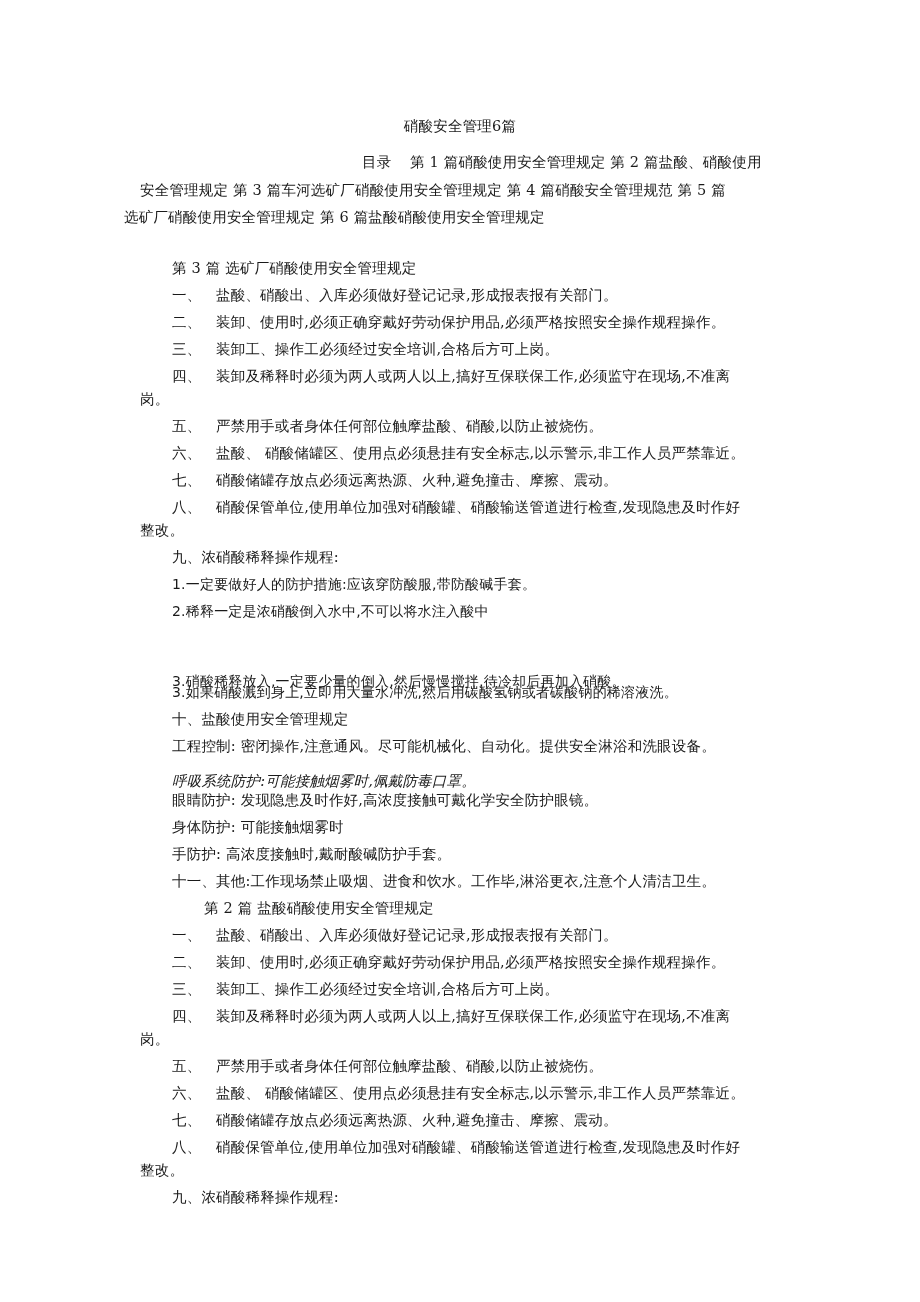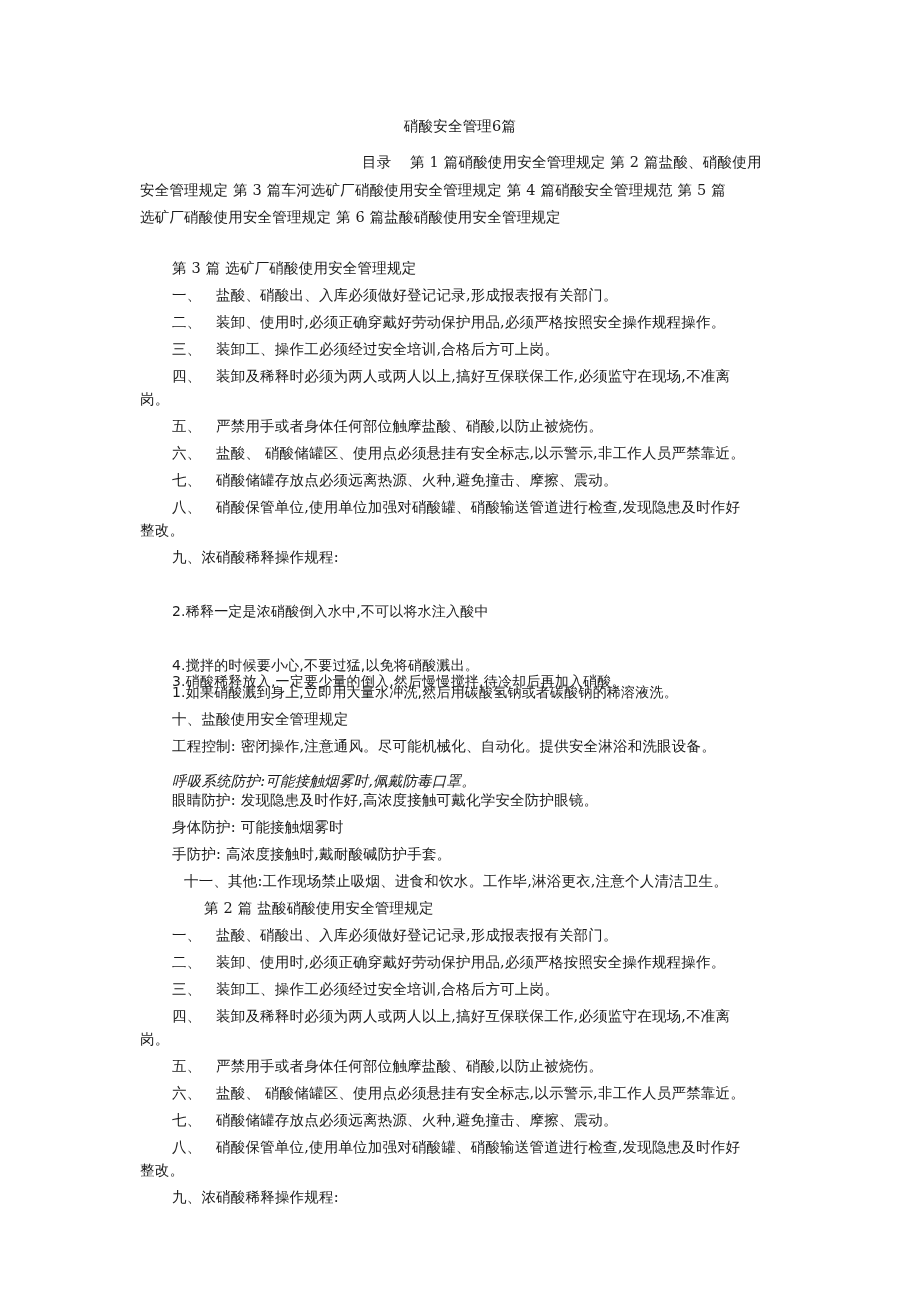--- a/index.html
+++ b/index.html
@@ -14,48 +14,48 @@
 </head>
 <body>
 
 <div class="page">
 
   <div class="line title">硝酸安全管理6篇</div>
 
   <div class="line" style="left:336px; top:153px;margin-left:26px;">目录</div>
   <div class="line" style="left:410px; top:153px;">第 1 篇硝酸使用安全管理规定  第 2 篇盐酸、硝酸使用</div>
   <div class="line" style="left:140px; top:181px;">安全管理规定  第 3 篇车河选矿厂硝酸使用安全管理规定  第 4 篇硝酸安全管理规范  第 5 篇</div>
-  <div class="line" style="left:140px; top:208px;">选矿厂硝酸使用安全管理规定  第 6 篇盐酸硝酸使用安全管理规定</div>
+  <div class="line" style="left:124px; top:208px;">选矿厂硝酸使用安全管理规定  第 6 篇盐酸硝酸使用安全管理规定</div>
 
   <div class="line" style="left:172px; top:259px;">第 3 篇  选矿厂硝酸使用安全管理规定</div>
 
   <div class="line" style="left:172px; top:286px;"><span class="num">一、</span><span>盐酸、硝酸出、入库必须做好登记记录,形成报表报有关部门。</span></div>
   <div class="line" style="left:172px; top:313px;"><span class="num">二、</span><span>装卸、使用时,必须正确穿戴好劳动保护用品,必须严格按照安全操作规程操作。</span></div>
   <div class="line" style="left:172px; top:340px;"><span class="num">三、</span><span>装卸工、操作工必须经过安全培训,合格后方可上岗。</span></div>
   <div class="line" style="left:172px; top:367px;"><span class="num">四、</span><span>装卸及稀释时必须为两人或两人以上,搞好互保联保工作,必须监守在现场,不准离</span></div>
   <div class="line" style="left:140px; top:390px;">岗。</div>
   <div class="line" style="left:172px; top:417px;"><span class="num">五、</span><span>严禁用手或者身体任何部位触摩盐酸、硝酸,以防止被烧伤。</span></div>
   <div class="line" style="left:172px; top:444px;"><span class="num">六、</span><span>盐酸、  硝酸储罐区、使用点必须悬挂有安全标志,以示警示,非工作人员严禁靠近。</span></div>
   <div class="line" style="left:172px; top:471px;"><span class="num">七、</span><span>硝酸储罐存放点必须远离热源、火种,避免撞击、摩擦、震动。</span></div>
   <div class="line" style="left:172px; top:498px;"><span class="num">八、</span><span>硝酸保管单位,使用单位加强对硝酸罐、硝酸输送管道进行检查,发现隐患及时作好</span></div>
   <div class="line" style="left:140px; top:521px;">整改。</div>
 
   <div class="line" style="left:172px; top:548px;">九、浓硝酸稀释操作规程:</div>
+  <div class="line sans" style="left:172px; top:575px;">1.一定要做好人的防护措施:应该穿防酸服,带防酸碱手套。</div>
   <div class="line sans" style="left:172px; top:602px;">2.稀释一定是浓硝酸倒入水中,不可以将水注入酸中</div>
   <div class="line sans" style="left:172px; top:629px;margin-top:43px;">3.硝酸稀释放入,一定要少量的倒入,然后慢慢搅拌,待冷却后再加入硝酸。</div>
-  <div class="line sans" style="left:172px; top:656px;">4.搅拌的时候要小心,不要过猛,以免将硝酸溅出。</div>
-  <div class="line sans" style="left:172px; top:683px;">1.如果硝酸溅到身上,立即用大量水冲洗,然后用碳酸氢钠或者碳酸钠的稀溶液洗。</div>
+  <div class="line sans" style="left:172px; top:683px;">3.如果硝酸溅到身上,立即用大量水冲洗,然后用碳酸氢钠或者碳酸钠的稀溶液洗。</div>
 
   <div class="line" style="left:172px; top:710px;">十、盐酸使用安全管理规定</div>
   <div class="line" style="left:172px; top:737px;">工程控制: 密闭操作,注意通风。尽可能机械化、自动化。提供安全淋浴和洗眼设备。</div>
   <div class="line" style="left:172px; top:772px;font-style:italic;">呼吸系统防护:可能接触烟雾时,佩戴防毒口罩。</div>
   <div class="line" style="left:172px; top:791px;">眼睛防护: 发现隐患及时作好,高浓度接触可戴化学安全防护眼镜。</div>
   <div class="line" style="left:172px; top:818px;">身体防护: 可能接触烟雾时</div>
   <div class="line" style="left:172px; top:845px;">手防护: 高浓度接触时,戴耐酸碱防护手套。</div>
-  <div class="line" style="left:172px; top:872px;margin-left:12px;">十一、其他:工作现场禁止吸烟、进食和饮水。工作毕,淋浴更衣,注意个人清洁卫生。</div>
+  <div class="line" style="left:172px; top:872px;">十一、其他:工作现场禁止吸烟、进食和饮水。工作毕,淋浴更衣,注意个人清洁卫生。</div>
 
   <div class="line" style="left:204px; top:899px;">第 2 篇  盐酸硝酸使用安全管理规定</div>
 
   <div class="line" style="left:172px; top:926px;"><span class="num">一、</span><span>盐酸、硝酸出、入库必须做好登记记录,形成报表报有关部门。</span></div>
   <div class="line" style="left:172px; top:953px;"><span class="num">二、</span><span>装卸、使用时,必须正确穿戴好劳动保护用品,必须严格按照安全操作规程操作。</span></div>
   <div class="line" style="left:172px; top:980px;"><span class="num">三、</span><span>装卸工、操作工必须经过安全培训,合格后方可上岗。</span></div>
   <div class="line" style="left:172px; top:1007px;"><span class="num">四、</span><span>装卸及稀释时必须为两人或两人以上,搞好互保联保工作,必须监守在现场,不准离</span></div>
   <div class="line" style="left:140px; top:1030px;">岗。</div>
   <div class="line" style="left:172px; top:1057px;"><span class="num">五、</span><span>严禁用手或者身体任何部位触摩盐酸、硝酸,以防止被烧伤。</span></div>
   <div class="line" style="left:172px; top:1084px;"><span class="num">六、</span><span>盐酸、  硝酸储罐区、使用点必须悬挂有安全标志,以示警示,非工作人员严禁靠近。</span></div>

